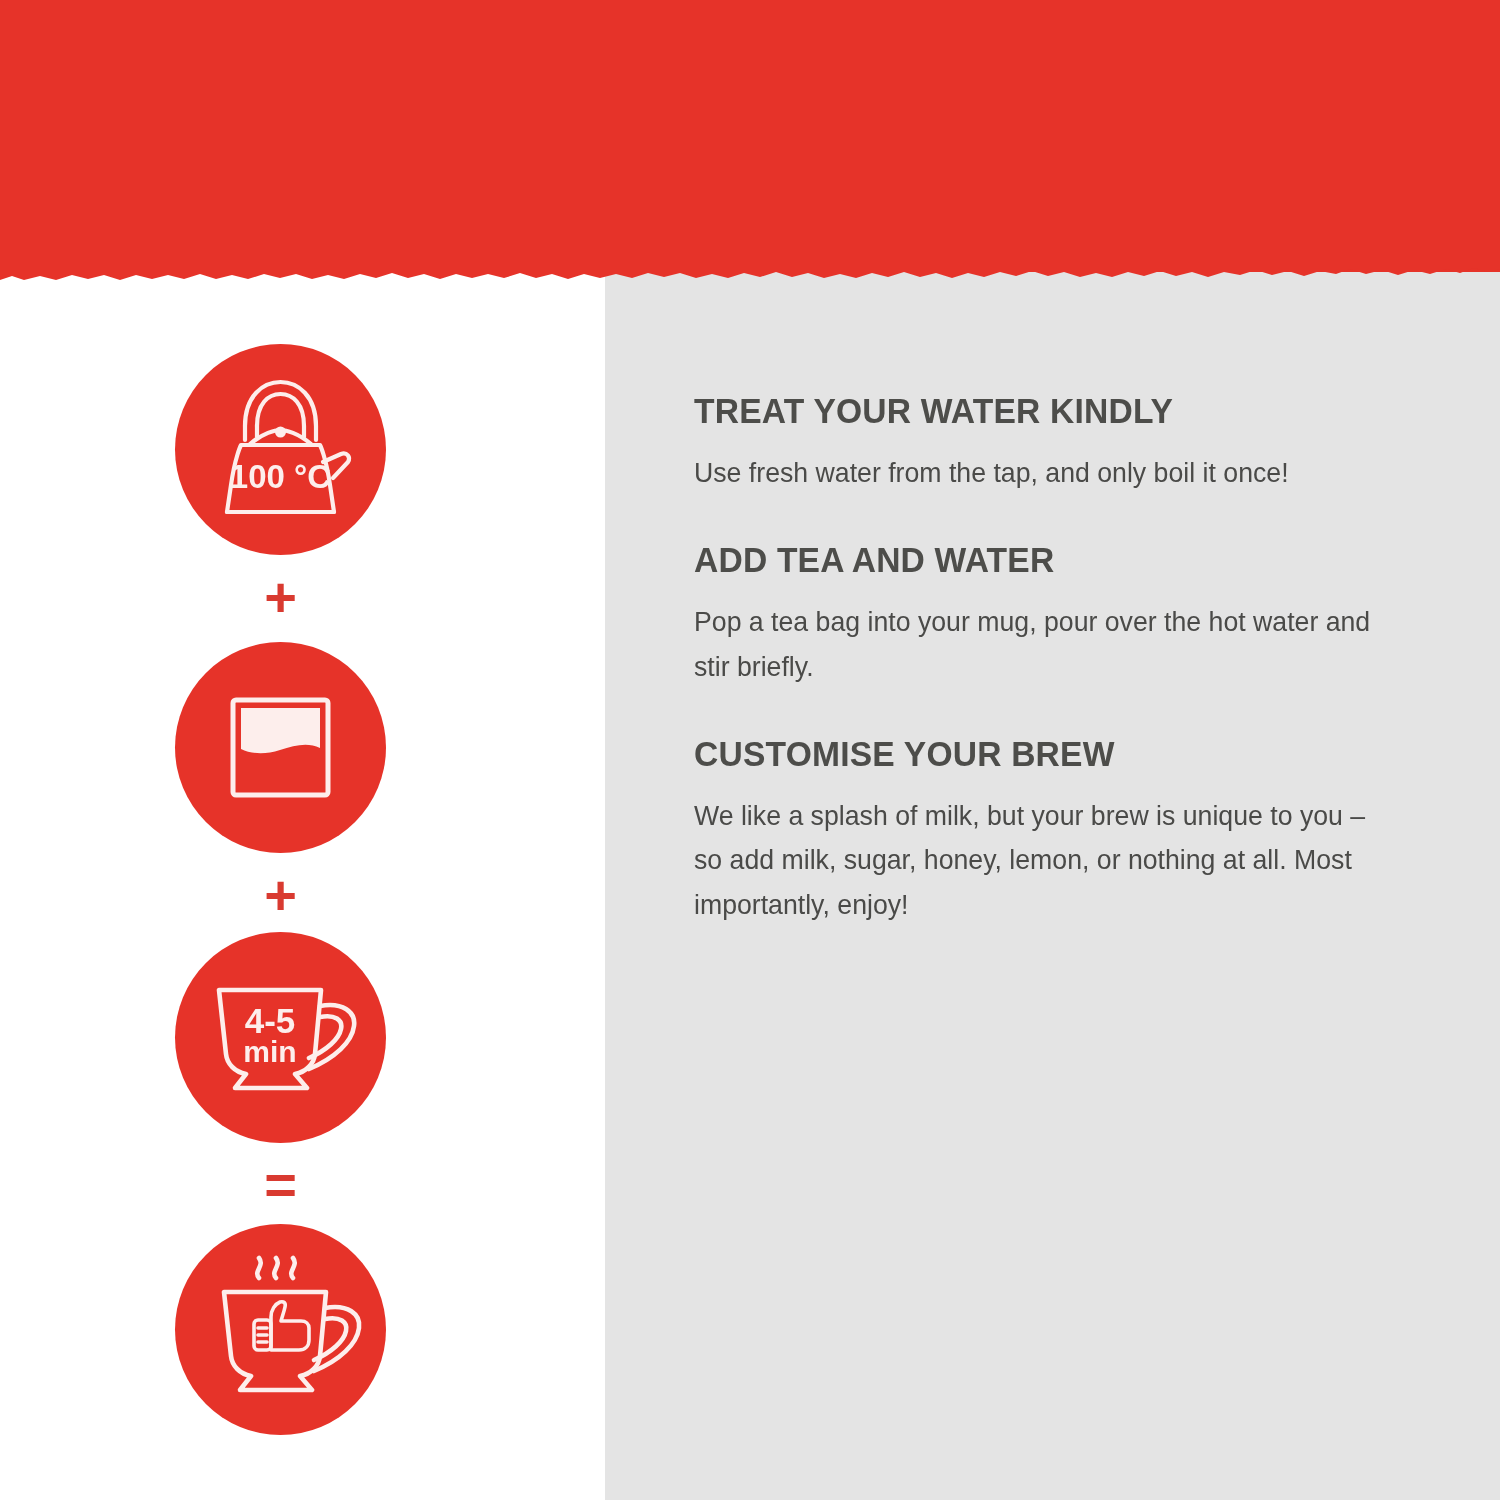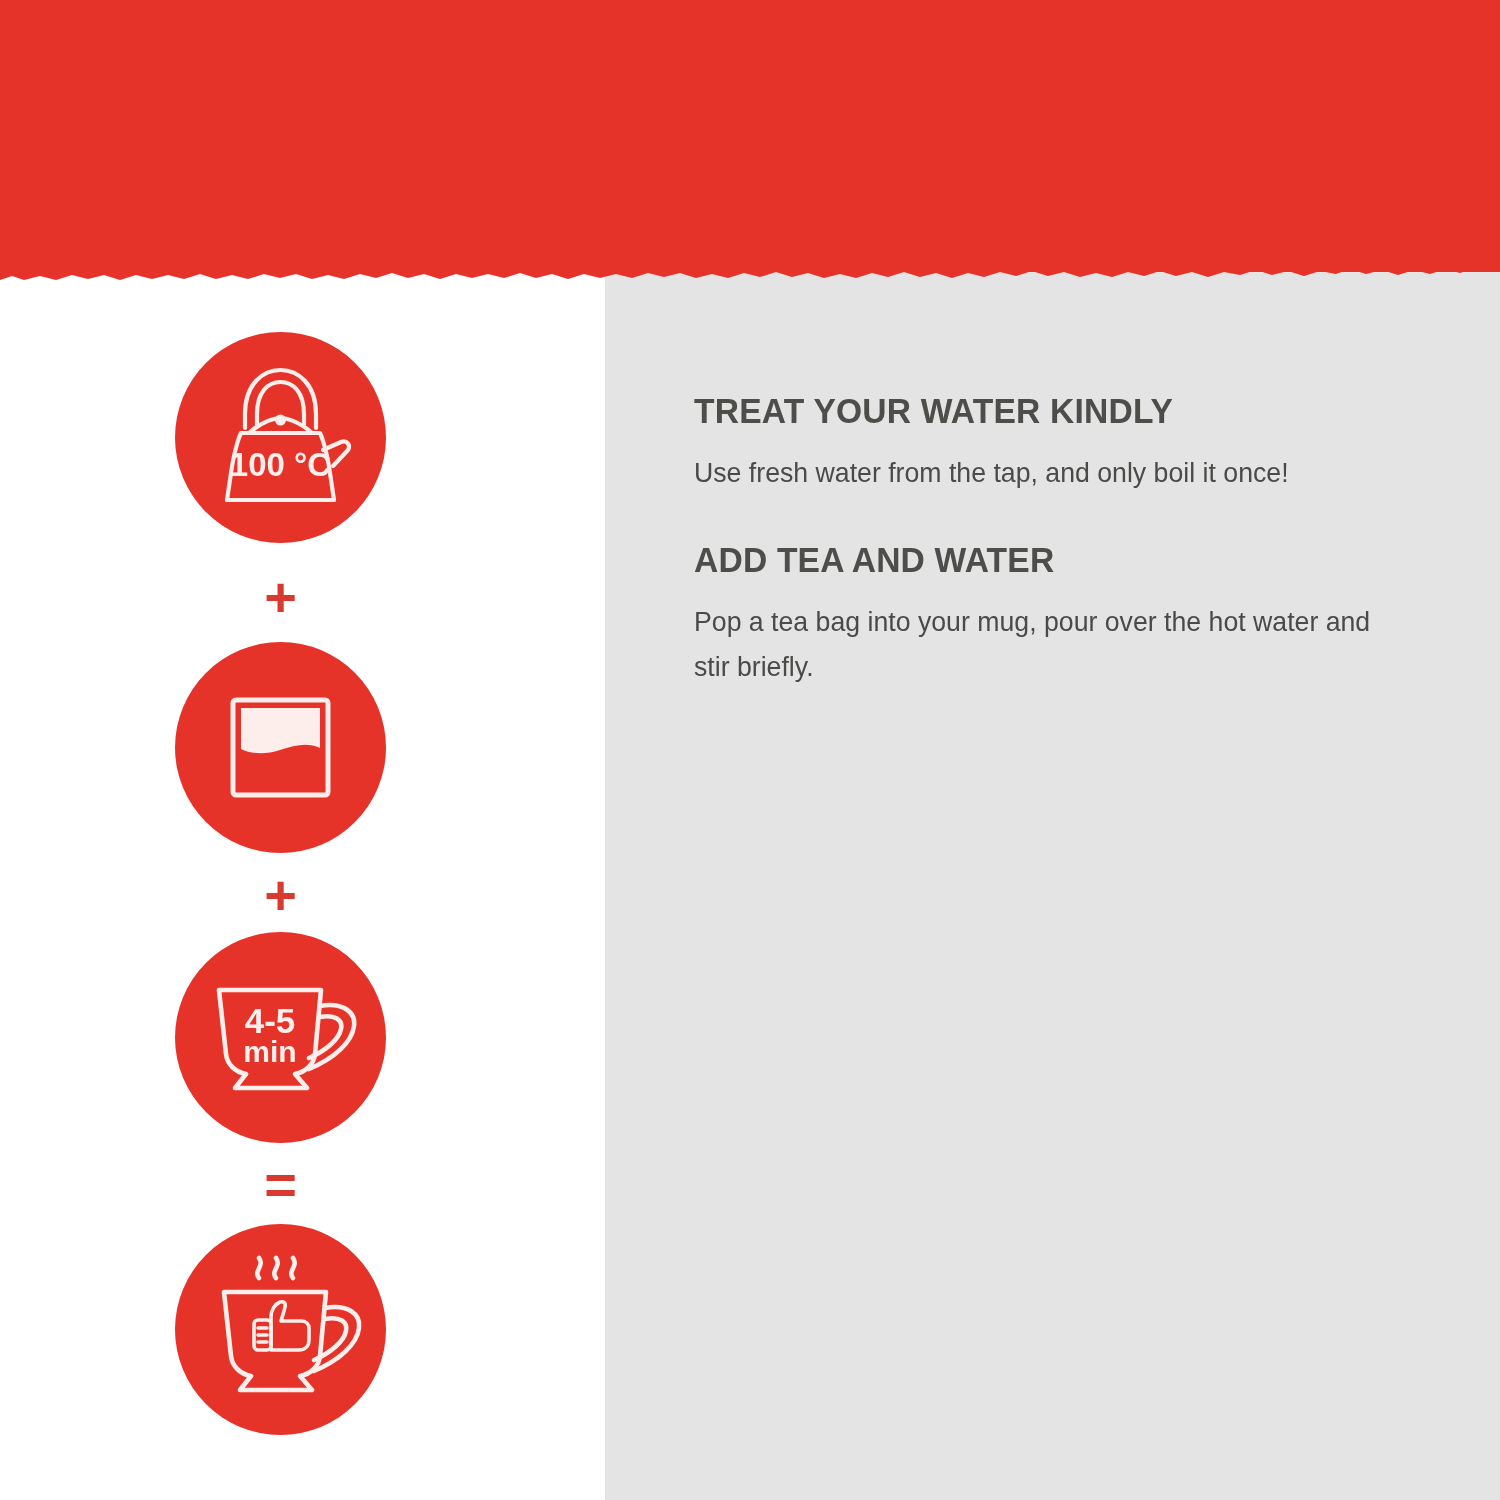--- a/index.html
+++ b/index.html
@@ -98,21 +98,21 @@
     width: 211px;
     text-align: center;
     color: #d93a30;
     font-size: 56px;
     font-weight: bold;
     line-height: 1;
     font-family: "Liberation Sans", sans-serif;
   }
 
   
-  #circle-kettle   { top: 60px; }
+  #circle-kettle   { top: 72px; }
   #plus-1          { top: 297px; }
   #circle-teabag   { top: 370px; }
   #plus-2          { top: 595px; }
   #circle-timer    { top: 660px; }
   #equals-1        { top: 885px; }
   #circle-enjoy    { top: 952px; }
 
   
   #steps {
     position: absolute;
@@ -260,16 +260,20 @@
       <p class="step-body">Use fresh water from the tap, and only boil it once!</p>
     </div>
 
     <div class="step">
       <h2 class="step-title">ADD TEA AND WATER</h2>
       <p class="step-body">Pop a tea bag into your mug, pour over the hot water and stir briefly.</p>
     </div>
 
 
 
+    <div class="step">
+      <h2 class="step-title">CUSTOMISE YOUR BREW</h2>
+      <p class="step-body">We like a splash of milk, but your brew is unique to you – so add milk, sugar, honey, lemon, or nothing at all. Most importantly, enjoy!</p>
+    </div>
 
   </div>
 
 </div>
 
 </body></html>

